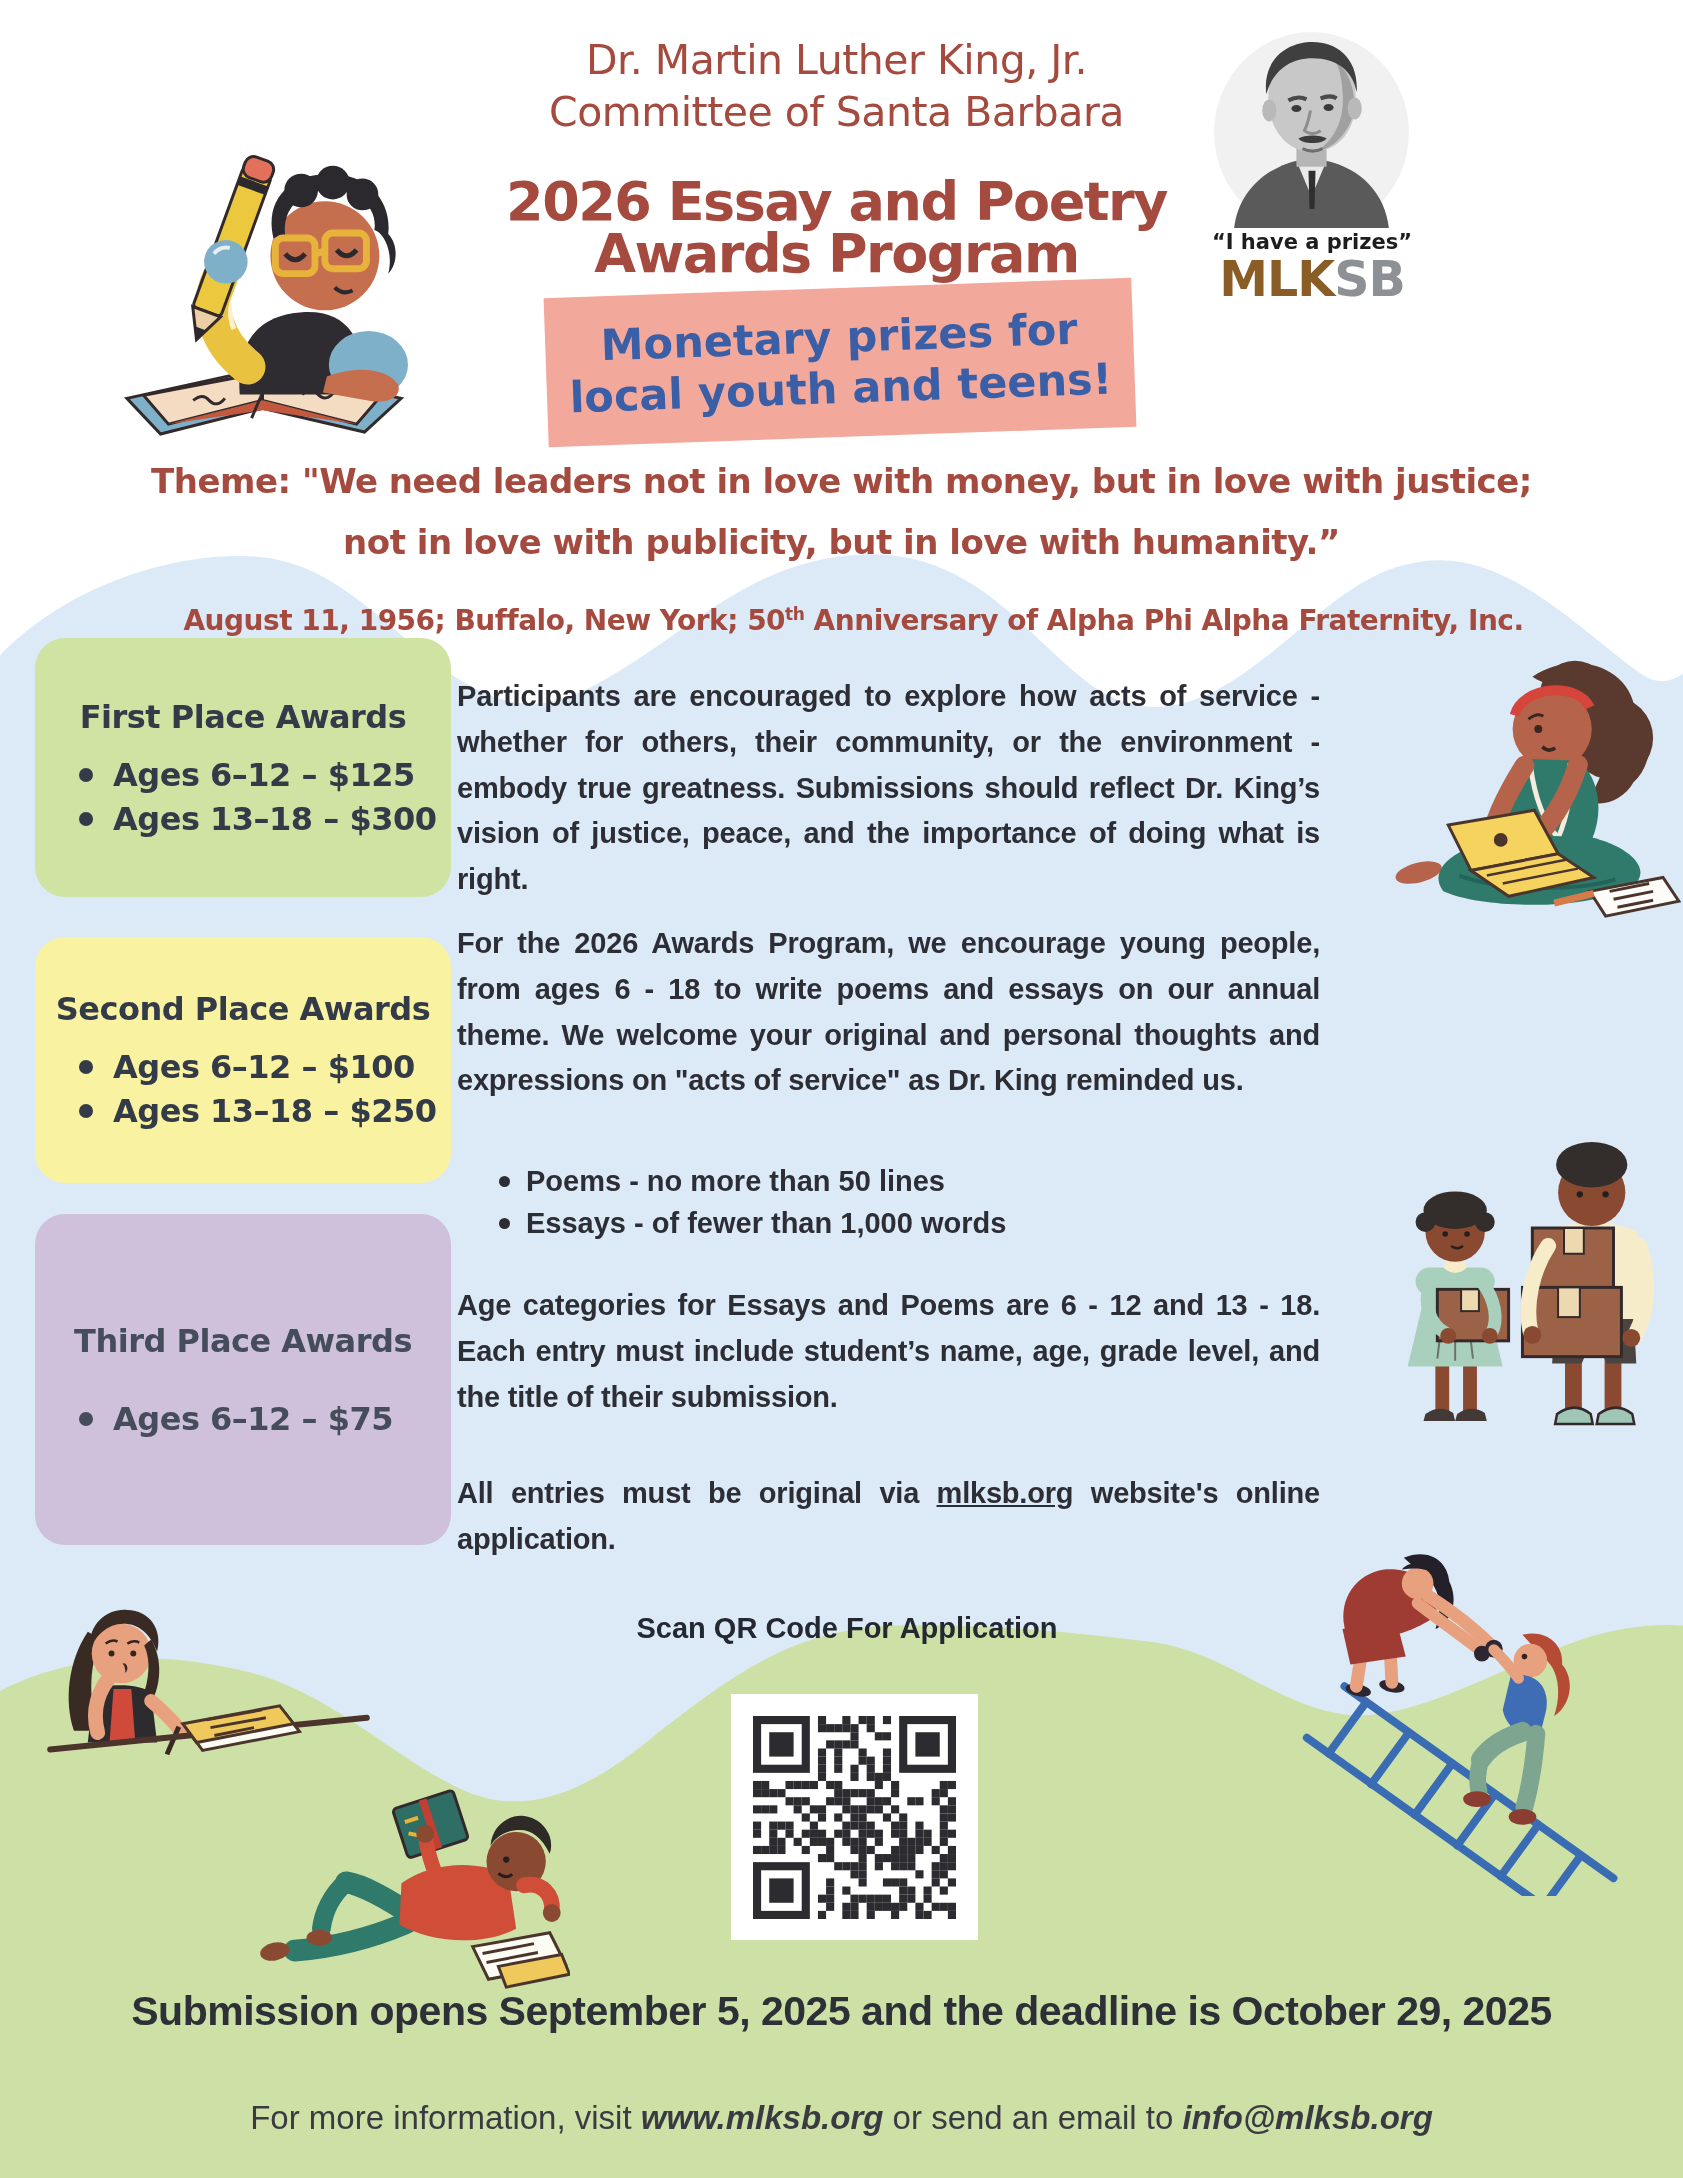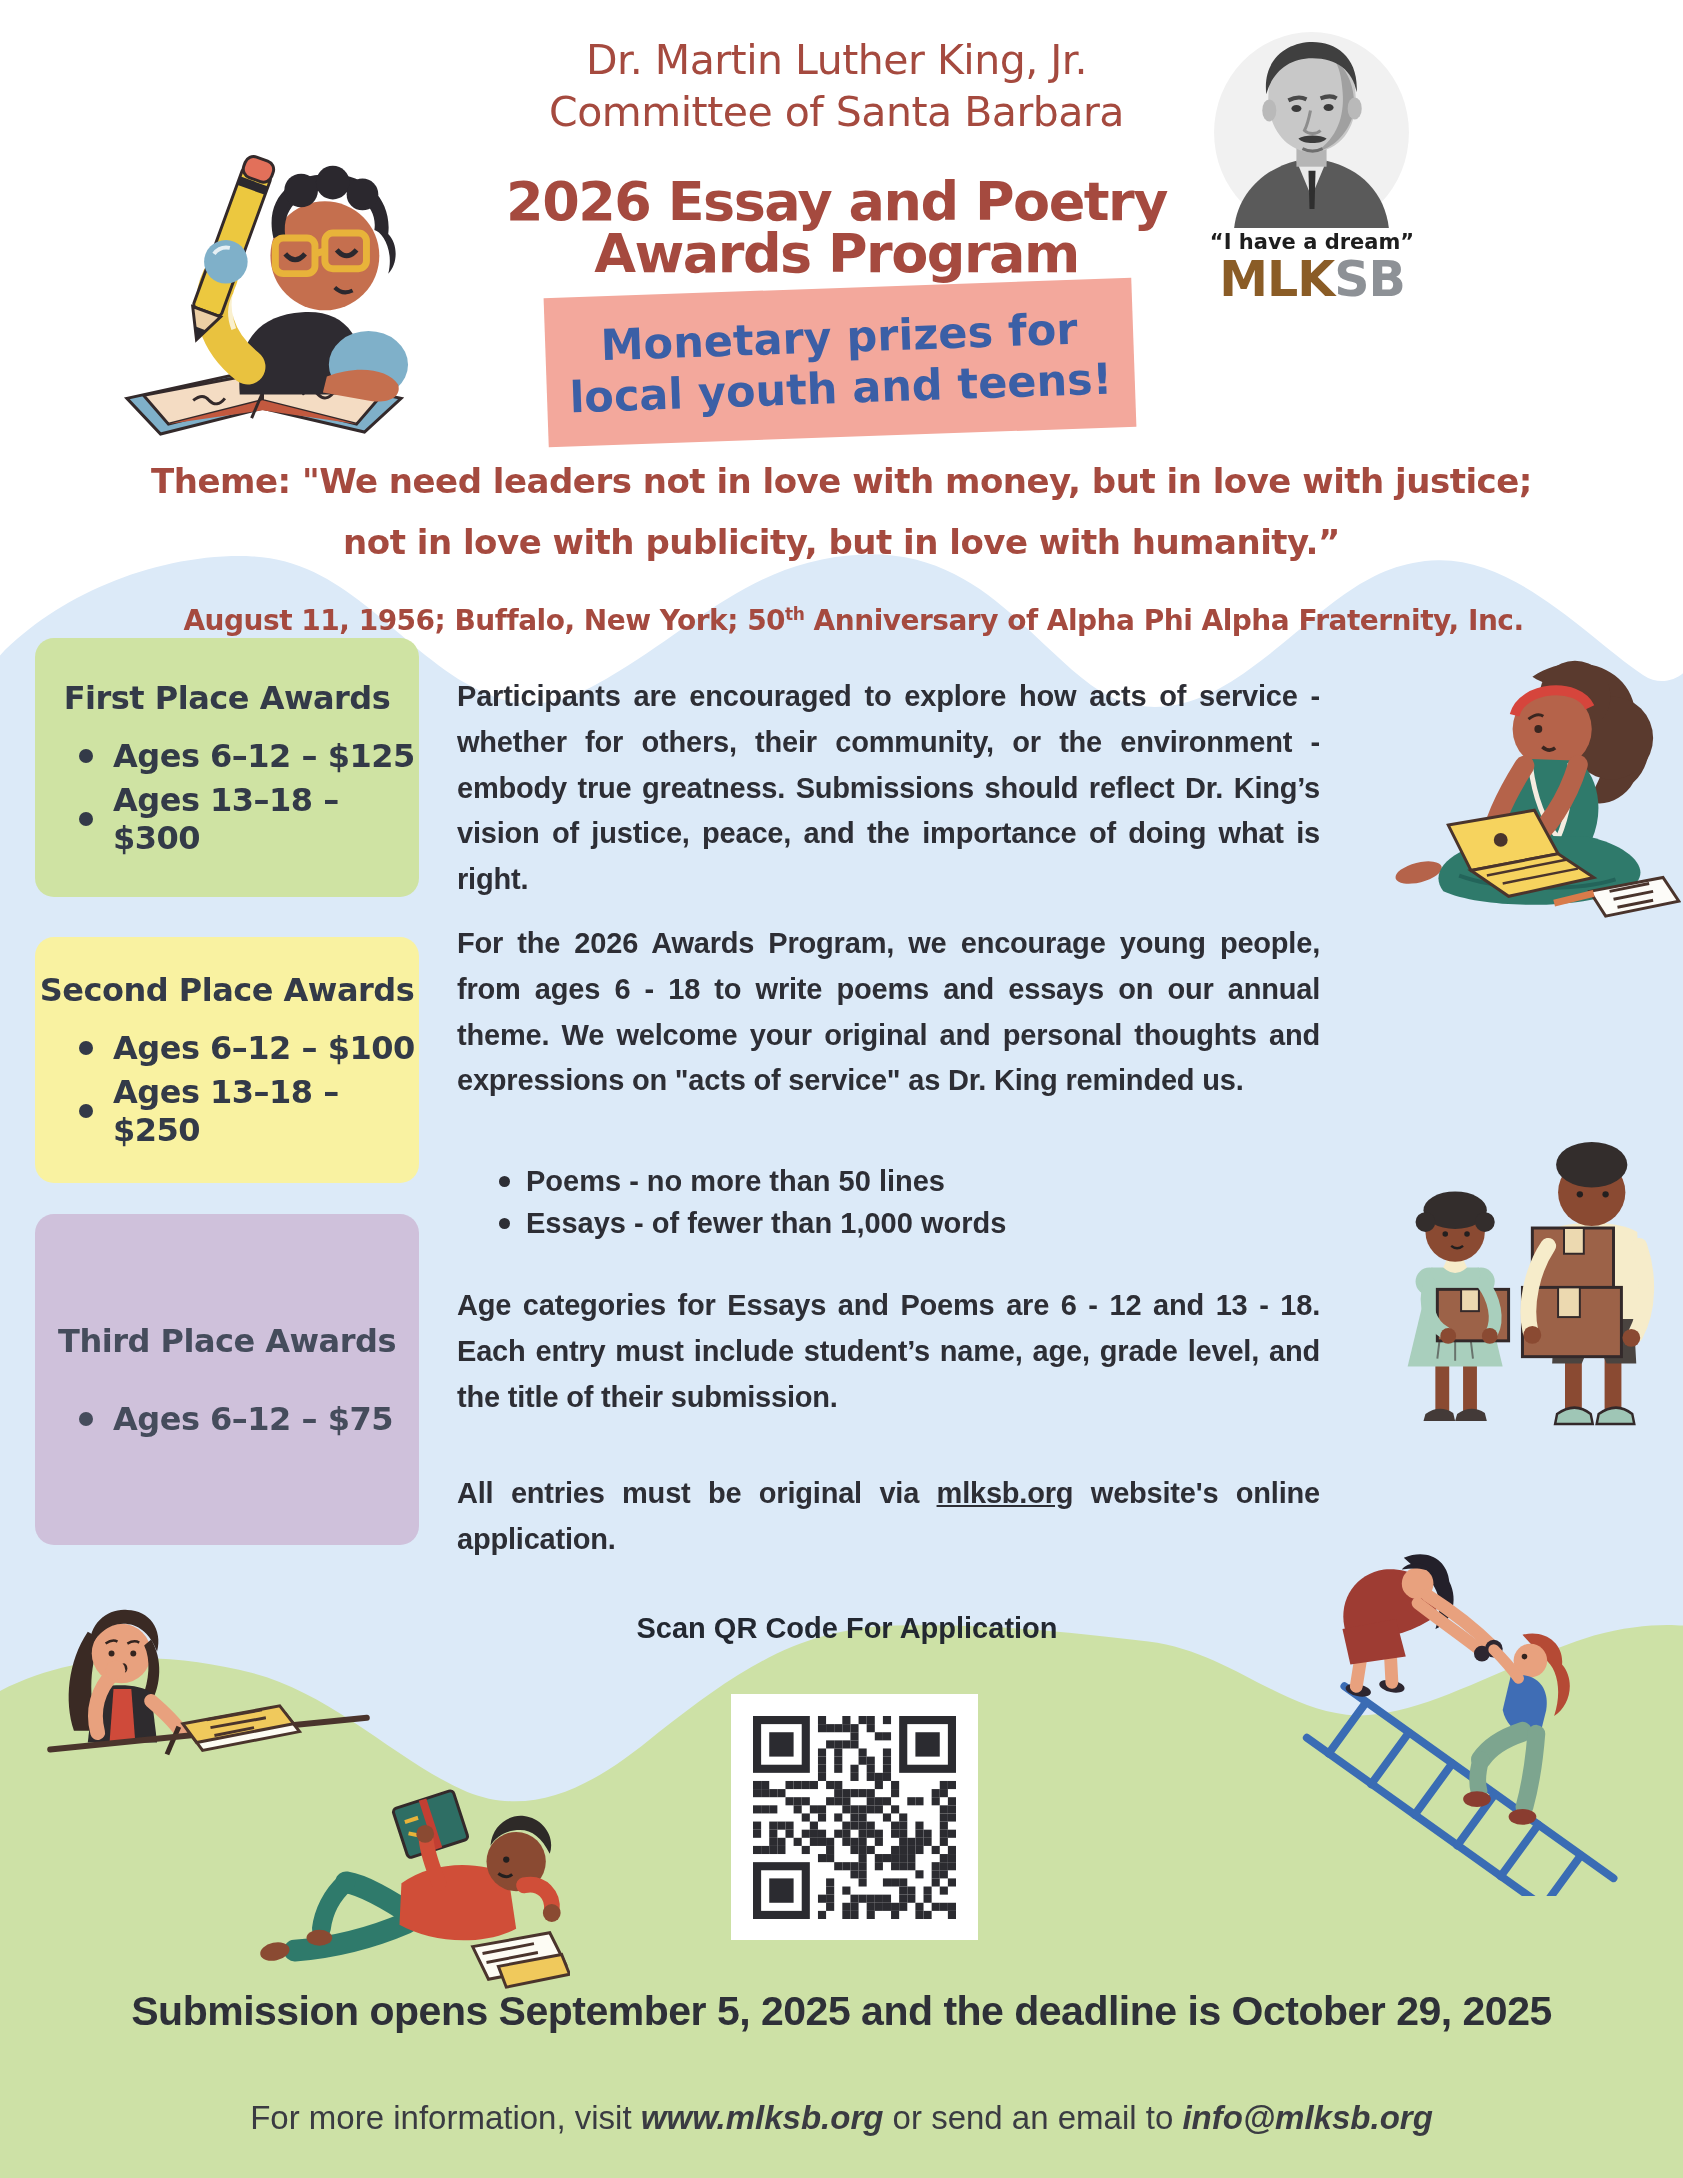--- a/index.html
+++ b/index.html
@@ -49,21 +49,21 @@
 
   
   .theme-line{left:0;width:1683px;text-align:center;color:var(--red);
     font-family:"DejaVu Sans",sans-serif;font-weight:700;font-size:34px;letter-spacing:-0.5px;}
   .theme-attr{left:0;width:1683px;text-align:center;color:var(--red);
     font-family:"DejaVu Sans",sans-serif;font-weight:700;font-size:28px;letter-spacing:-0.5px;}
   .theme-attr sup{font-size:17px;}
 
   
   .award-box{
-    left:35px;width:384px;border-radius:19px;display:flex;flex-direction:column;
+    left:35px;width:416px;border-radius:30px;display:flex;flex-direction:column;
     justify-content:center;font-family:"DejaVu Sans",sans-serif;color:var(--award-ink);
   }
   .award-box .title{text-align:center;font-size:32px;font-weight:700;margin-bottom:14px;letter-spacing:-0.5px;}
   .award-box .item{display:flex;align-items:center;gap:20px;padding-left:44px;font-size:32px;font-weight:700;margin-top:6px;letter-spacing:-0.5px;}
   .award-box .dot{width:14px;height:14px;border-radius:50%;background:currentColor;flex:none;}
   #box-first{top:638px;height:259px;background:var(--box-green);}
   #box-second{top:937px;height:246px;background:var(--box-yellow);}
   #box-third{top:1214px;height:331px;background:var(--box-purple);color:#454c5c;gap:20px;}
 
   
@@ -166,21 +166,21 @@
       <path d="M84,80 q10,-5 18,-1" stroke="#4a4a4a" stroke-width="4" fill="none"></path>
       <path d="M116,78 q10,-4 16,0" stroke="#4a4a4a" stroke-width="4" fill="none"></path>
       <ellipse cx="92" cy="88" rx="5" ry="3.5" fill="#3a3a3a"></ellipse>
       <ellipse cx="124" cy="87" rx="5" ry="3.5" fill="#3a3a3a"></ellipse>
       <path d="M106,90 C104,100 102,106 100,110 C104,114 112,114 116,110" stroke="#8d8d8d" stroke-width="3" fill="none"></path>
       <path d="M94,118 C100,114 116,114 122,118 C118,124 98,124 94,118 Z" fill="#3c3c3c"></path>
       <path d="M98,128 q10,5 20,0" stroke="#6e6e6e" stroke-width="3" fill="none"></path>
       <ellipse cx="65" cy="90" rx="7" ry="11" fill="#b9b9b9"></ellipse>
       <ellipse cx="150" cy="88" rx="7" ry="11" fill="#b9b9b9"></ellipse>
     </svg>
-    <div class="mlk-quote">“I have a dream”</div>
+    <div class="mlk-quote">“I have a prizes”</div>
     <div class="mlk-logo"><span class="mlk">MLK</span><span class="sb">SB</span></div>
   </div>
 
   <div class="abs theme-line" style="top:461px;">Theme: "We need leaders not in love with money, but in love with justice;</div>
   <div class="abs theme-line" style="top:522px;">not in love with publicity, but in love with humanity.”</div>
   <div class="abs theme-attr" style="top:604px;padding-left:12px;"><span>August 11, 1956; Buffalo, New York; 50</span><sup>th</sup><span> Anniversary of Alpha Phi Alpha Fraternity, Inc.</span></div>
 
   <div class="abs award-box" id="box-first">
     <div class="title">First Place Awards</div>
     <div class="item">

